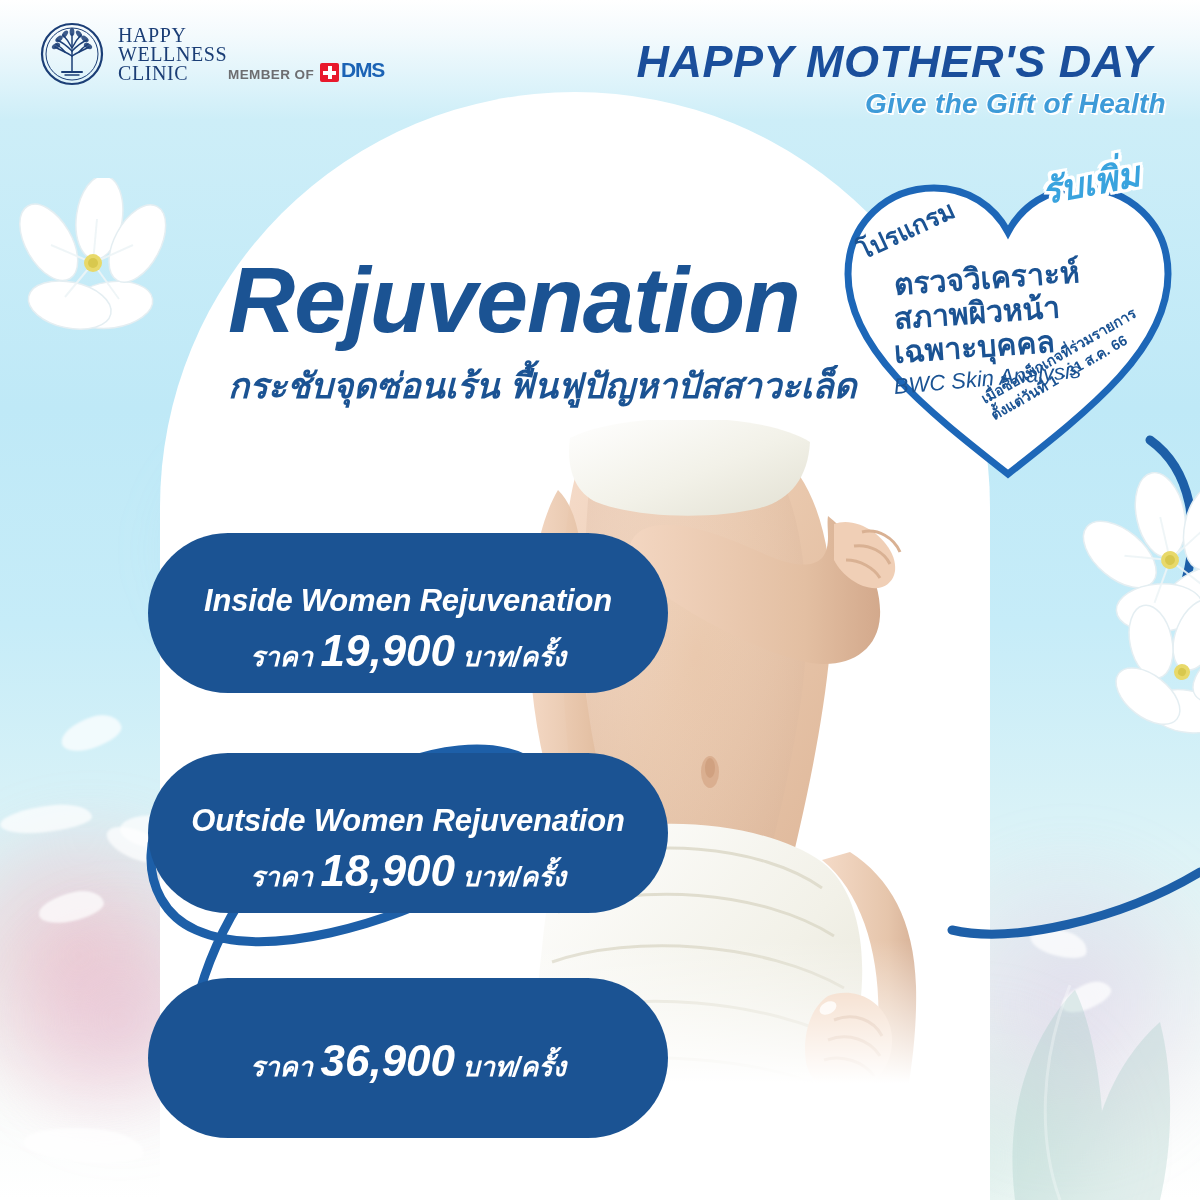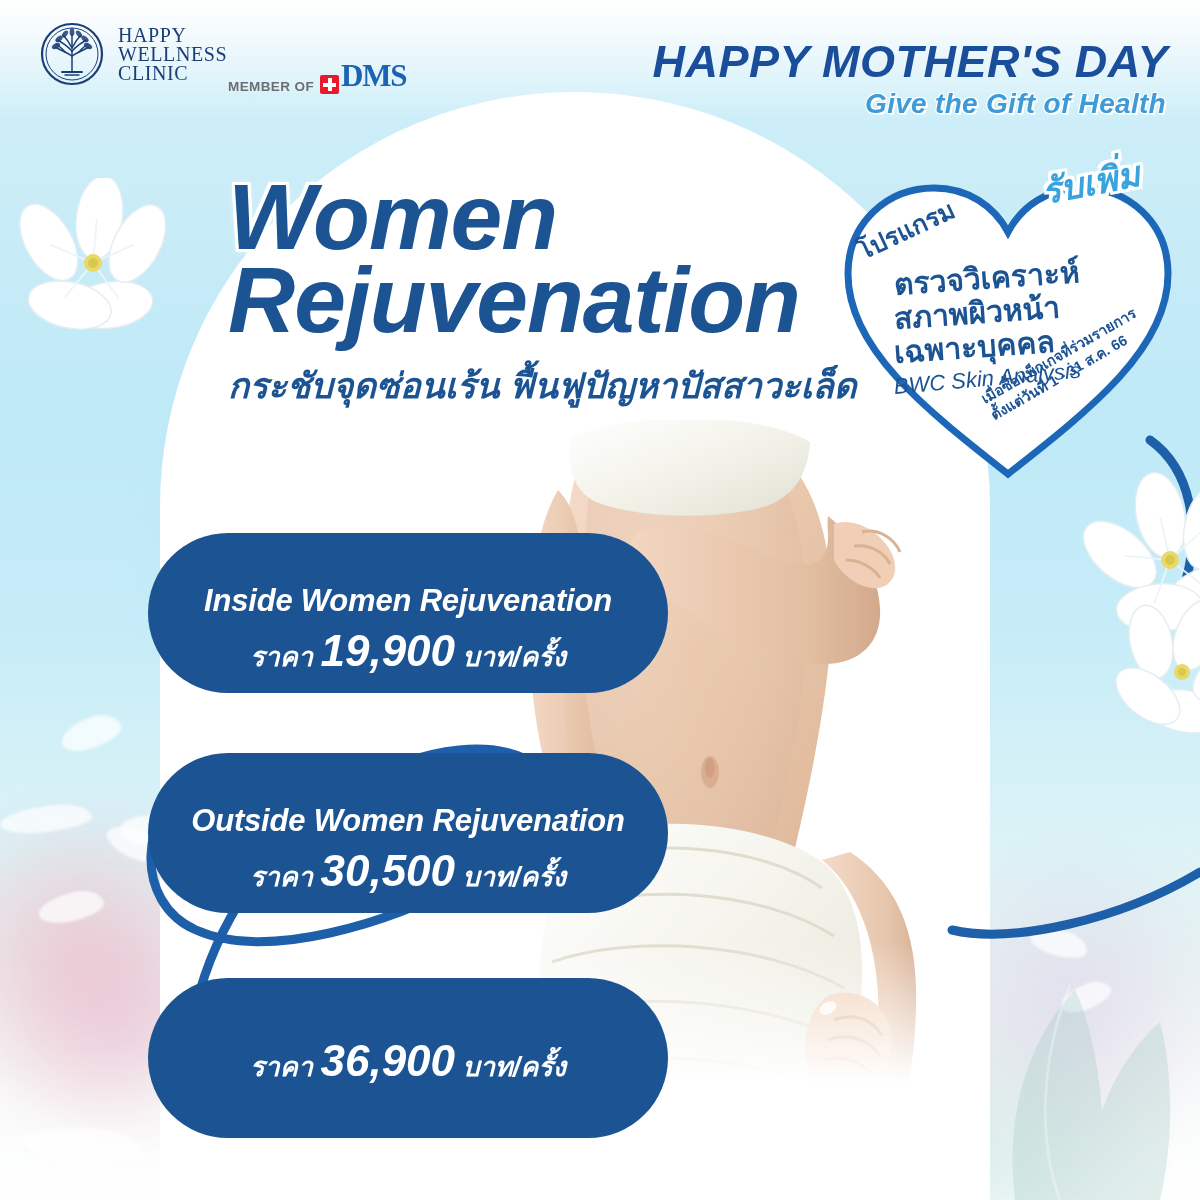--- a/index.html
+++ b/index.html
@@ -69,25 +69,25 @@
     letter-spacing:.6px; font-weight:400;
   }
   .logo-words div { white-space:nowrap; }
 
   .member-wrap { position:absolute; left:228px; top:58px; display:flex; align-items:flex-end; gap:6px; }
   .member-of { font-size:13.5px; letter-spacing:.4px; color:#6d6e71; font-weight:600; }
   .bdms-cross { width:19px; height:19px; background:#E8192C; position:relative; border-radius:2px; }
   .bdms-cross::before,.bdms-cross::after{ content:""; position:absolute; background:#fff; }
   .bdms-cross::before{ left:7.5px; top:3px; width:4px; height:13px; }
   .bdms-cross::after { left:3px; top:7.5px; width:13px; height:4px; }
-  .bdms-word { font-size:31px; font-weight:bold; color:#1B63B5; letter-spacing:-1.2px;
-               margin-left:-4px; font-style:normal;font-family:Liberation Serif, serif; }
+  .bdms-word { font-size:21px; font-weight:bold; color:#1B63B5; letter-spacing:-1.2px;
+               margin-left:-4px; font-style:normal; }
 
   .mothers-day {
-    position:absolute; right:32px; top:36px;
+    position:absolute; right:48px; top:36px;
     font-size:45px; font-weight:bold; font-style:italic; color:#1A4E9B;
     letter-spacing:.5px; white-space:nowrap;
   }
   .gift-health {
     position:absolute; right:34px; top:88px;
     font-size:28px; font-style:italic; font-weight:bold; color:#3E9BD8;
     letter-spacing:.3px; white-space:nowrap;
     text-shadow:2px 2px 0 #ffffff, -1px -1px 0 #fff, 1px -1px 0 #fff, -1px 1px 0 #fff;
     margin-left:9px;
   }
@@ -389,21 +389,21 @@
       <span class="bdms-cross"></span>
       <span class="bdms-word">DMS</span>
     </div>
 
     <div class="mothers-day">HAPPY MOTHER'S DAY</div>
     <div class="gift-health">Give the Gift of Health</div>
   </div>
 
   <div class="headline">
     <h1>
-      <span>Women</span><br>
+      <br>
       <span>Rejuvenation</span>
     </h1>
     <div class="sub">กระชับจุดซ่อนเร้น ฟื้นฟูปัญหาปัสสาวะเล็ด</div>
   </div>
 
   <div class="heart-zone">
     <svg class="heart-body" width="360" height="330" viewBox="0 0 360 330">
       <path d="M180 312 C 96 246 20 186 20 112 C 20 60 60 26 106 26
                C 140 26 166 44 180 70 C 194 44 220 26 254 26
                C 300 26 340 60 340 112 C 340 186 264 246 180 312 Z" fill="#ffffff" stroke="#1D67B8" stroke-width="7"></path>
@@ -431,21 +431,21 @@
       <span>ราคา</span>
       <b>19,900</b>
       <span>บาท/ครั้ง</span>
     </div>
   </div>
 
   <div class="pill" id="pill1">
     <div class="name">Outside Women Rejuvenation</div>
     <div class="price">
       <span>ราคา</span>
-      <b>30,500</b>
+      <b>18,900</b>
       <span>บาท/ครั้ง</span>
     </div>
   </div>
 
   <div class="pill" id="pill2">
     <div class="price">
       <span>ราคา</span>
       <b>36,900</b>
       <span>บาท/ครั้ง</span>
     </div>

